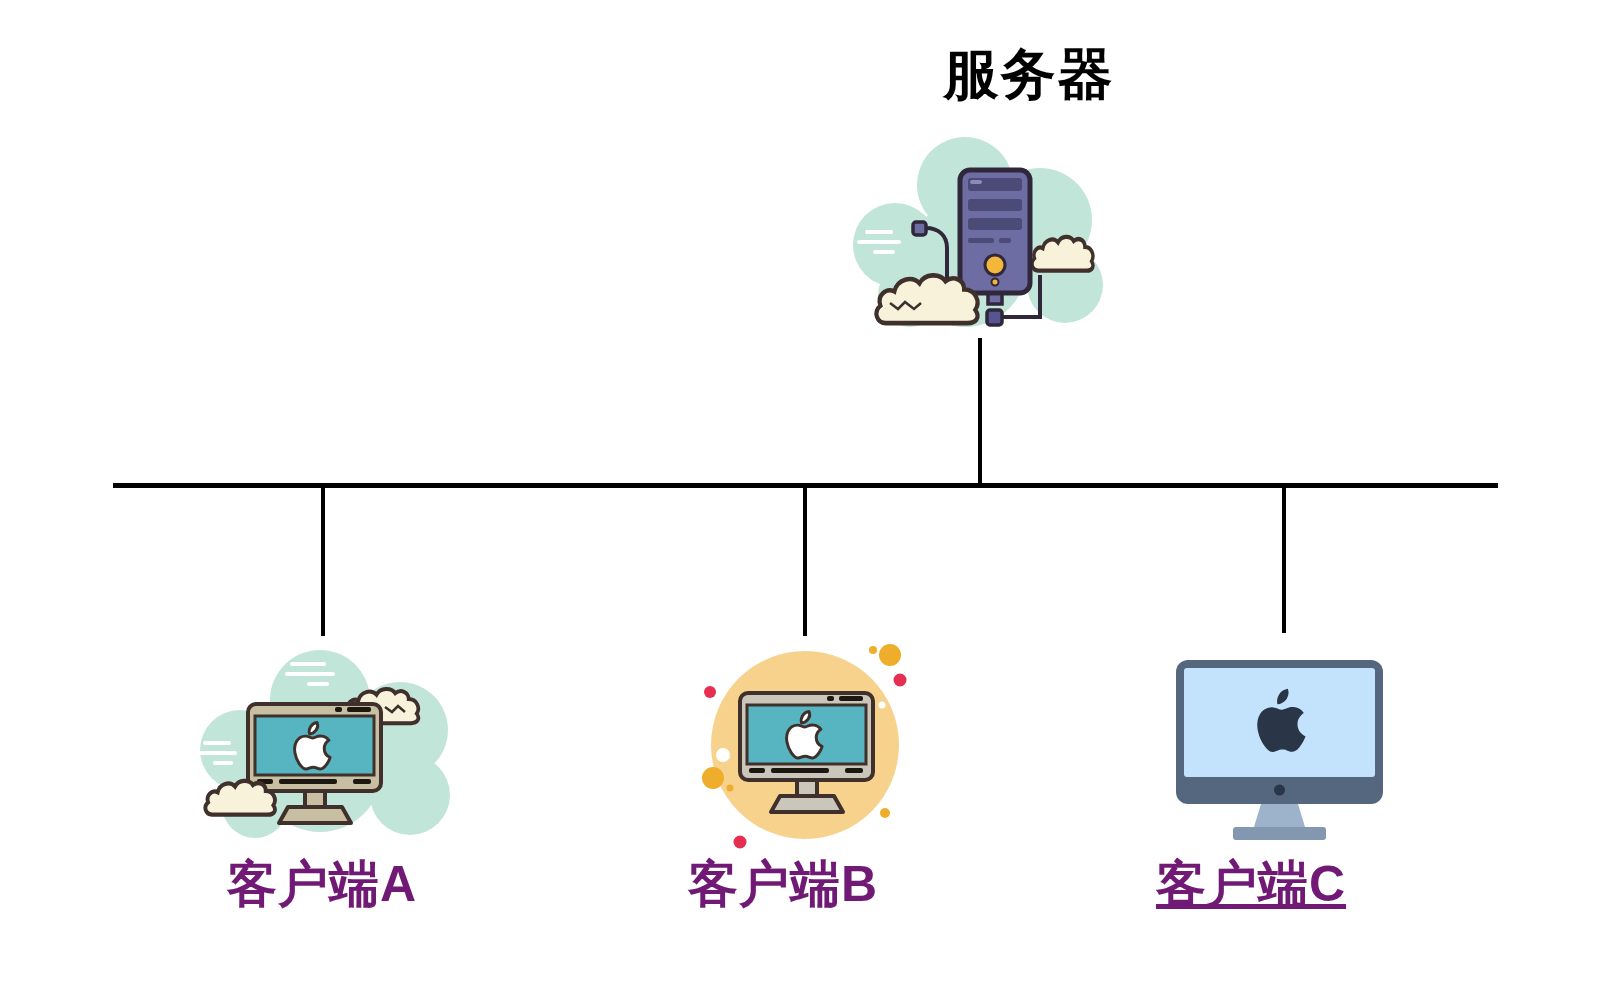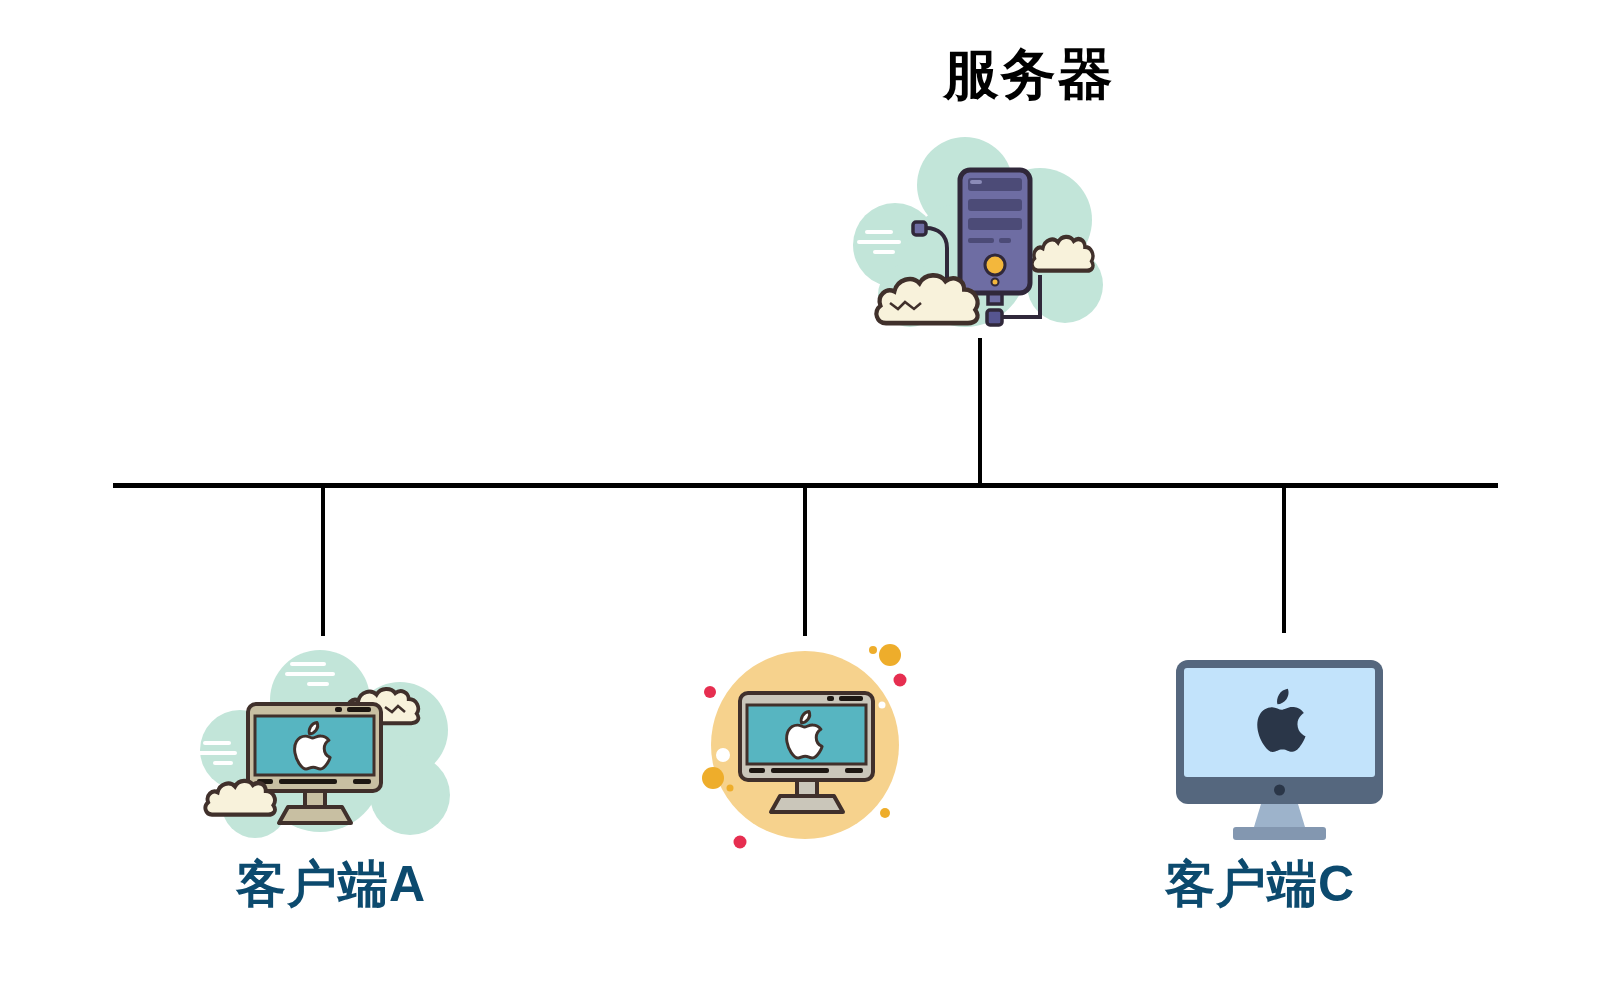--- a/index.html
+++ b/index.html
@@ -1,21 +1,21 @@
 <!DOCTYPE html>
 <html><head>
 <meta charset="utf-8">
 <style>
   html,body{margin:0;padding:0;background:#fff;}
   body{font-family:"Liberation Sans","DejaVu Sans",sans-serif;}
   .canvas{position:relative;width:1616px;height:994px;background:#ffffff;overflow:hidden;}
   .line{position:absolute;background:#000;}
   .node-label{
     position:absolute;transform:translateX(-50%);
-    font-size:50px;font-weight:700;color:#0c4a6e;white-space:nowrap;letter-spacing:1px;margin-left:9px;
+    font-size:50px;font-weight:700;color:#701a75;white-space:nowrap;letter-spacing:1px;
   }
   .server-title{
     position:absolute;transform:translateX(-50%);
     font-size:55px;font-weight:700;color:#000;white-space:nowrap;letter-spacing:2px;
   }
   .icon{position:absolute;}
 </style>
 </head>
 <body>
 
@@ -144,15 +144,16 @@
       <rect x="4" y="7" width="207" height="144" rx="12" fill="#55677e"></rect>
       <rect x="12" y="15" width="191" height="109" rx="3" fill="#c2e3fb"></rect>
       <circle cx="107.5" cy="137" r="5.5" fill="#2a3648"></circle>
       <use href="#apple" transform="translate(79,31) scale(0.57)" fill="#2a3648"></use>
       <polygon points="89,151 126,151 133,174 82,174" fill="#9db3cb"></polygon>
       <rect x="61" y="174" width="93" height="13" rx="3" fill="#8397b0"></rect>
     </g>
   </svg>
 
   <div class="node-label" style="left:322px;top:851px;">客户端A</div>
-  <div class="node-label" style="left:1251px;top:851px;">客户端C</div>
+  <div class="node-label" style="left:783px;top:851px;">客户端B</div>
+  <div class="node-label" style="left:1251px;top:851px;text-decoration:underline;">客户端C</div>
 
 </div>
 
 </body></html>

